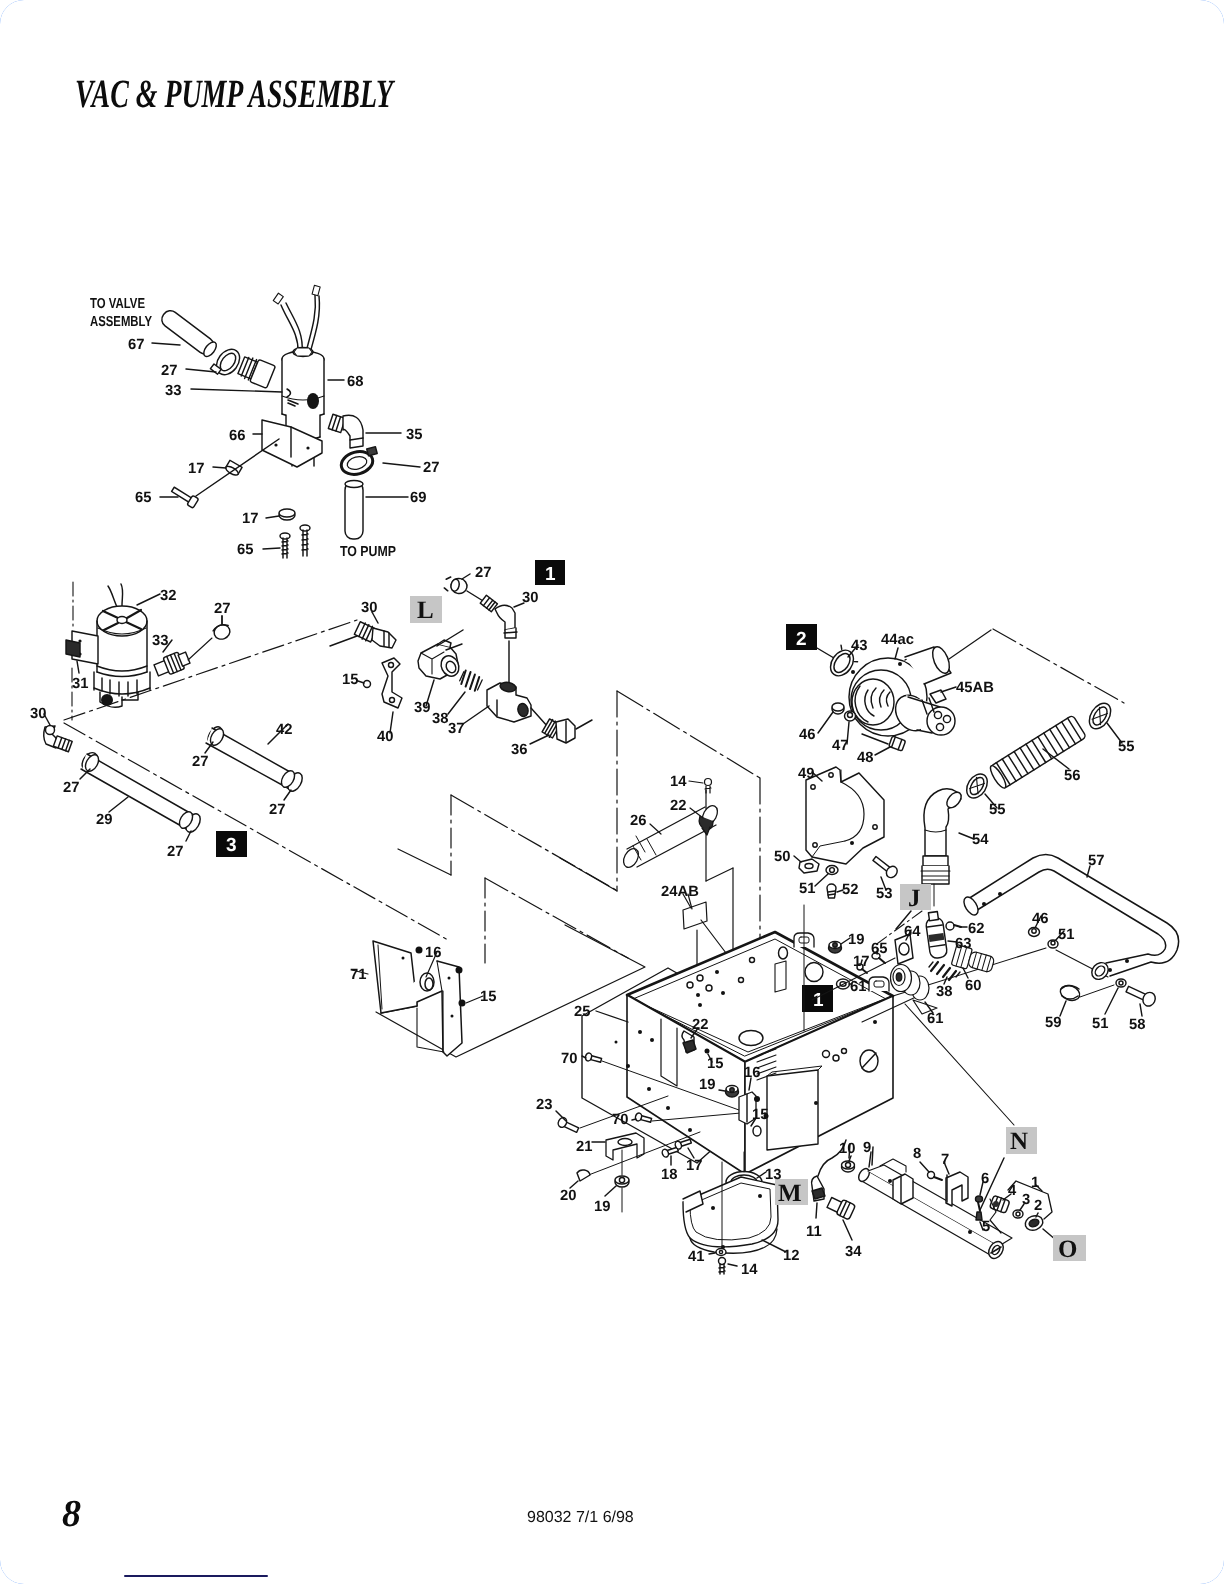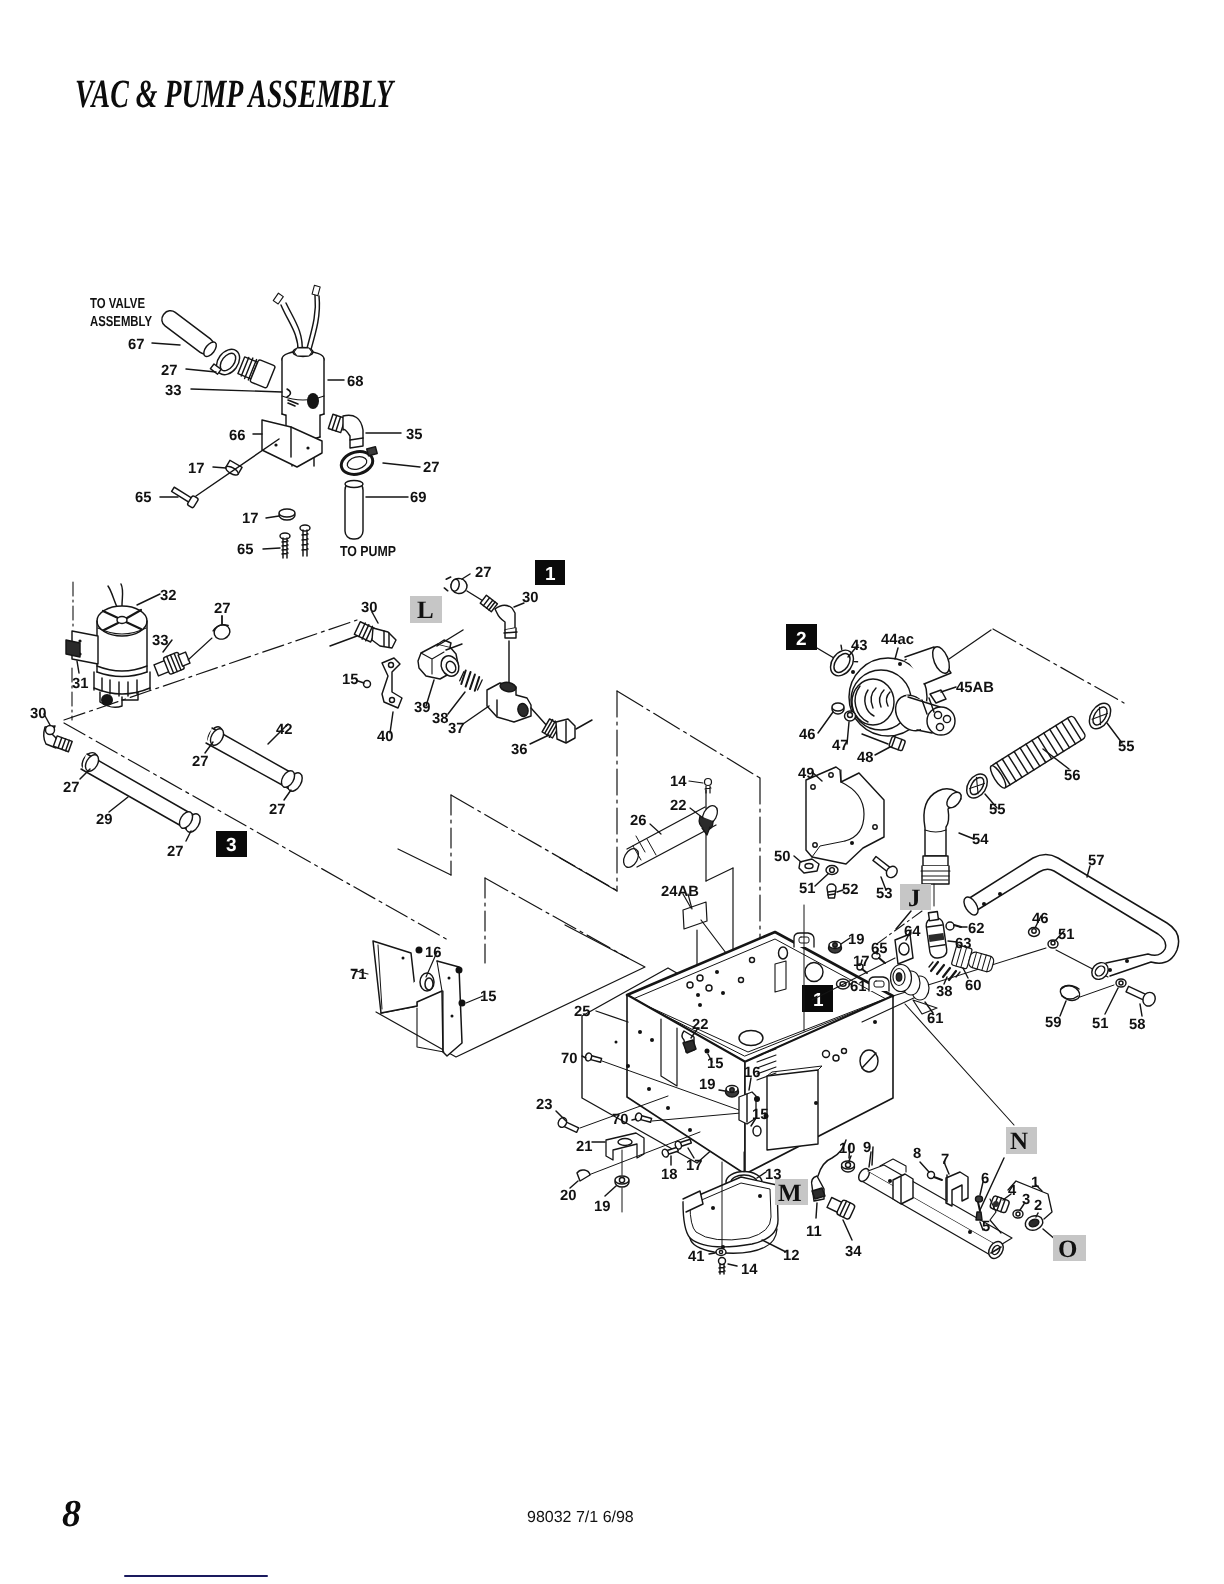--- a/index.html
+++ b/index.html
@@ -1,16 +1,16 @@
 <!DOCTYPE html>
 <html><head>
 <meta charset="utf-8">
 <style>
   html,body{margin:0;padding:0;background:#fff;}
-  #page{position:relative;width:1224px;height:1584px;background:#3b82f6;overflow:hidden;}
+  #page{position:relative;width:1224px;height:1584px;background:#3b82f6;overflow:hidden;border-radius:24px;}
   svg{position:absolute;left:0;top:0;}
   text{font-family:"Liberation Sans",sans-serif;-webkit-font-smoothing:antialiased;text-rendering:geometricPrecision;}
   .lb{font-size:14.8px;font-weight:bold;fill:#111;}
   .sm{font-size:14.5px;font-weight:bold;fill:#111;}
   .wn{font-size:19px;font-weight:bold;fill:#fff;}
   .lt{font-family:"Liberation Serif",serif;font-size:25px;font-weight:bold;fill:#111;}
 </style>
 </head>
 <body>
 <div id="page">

